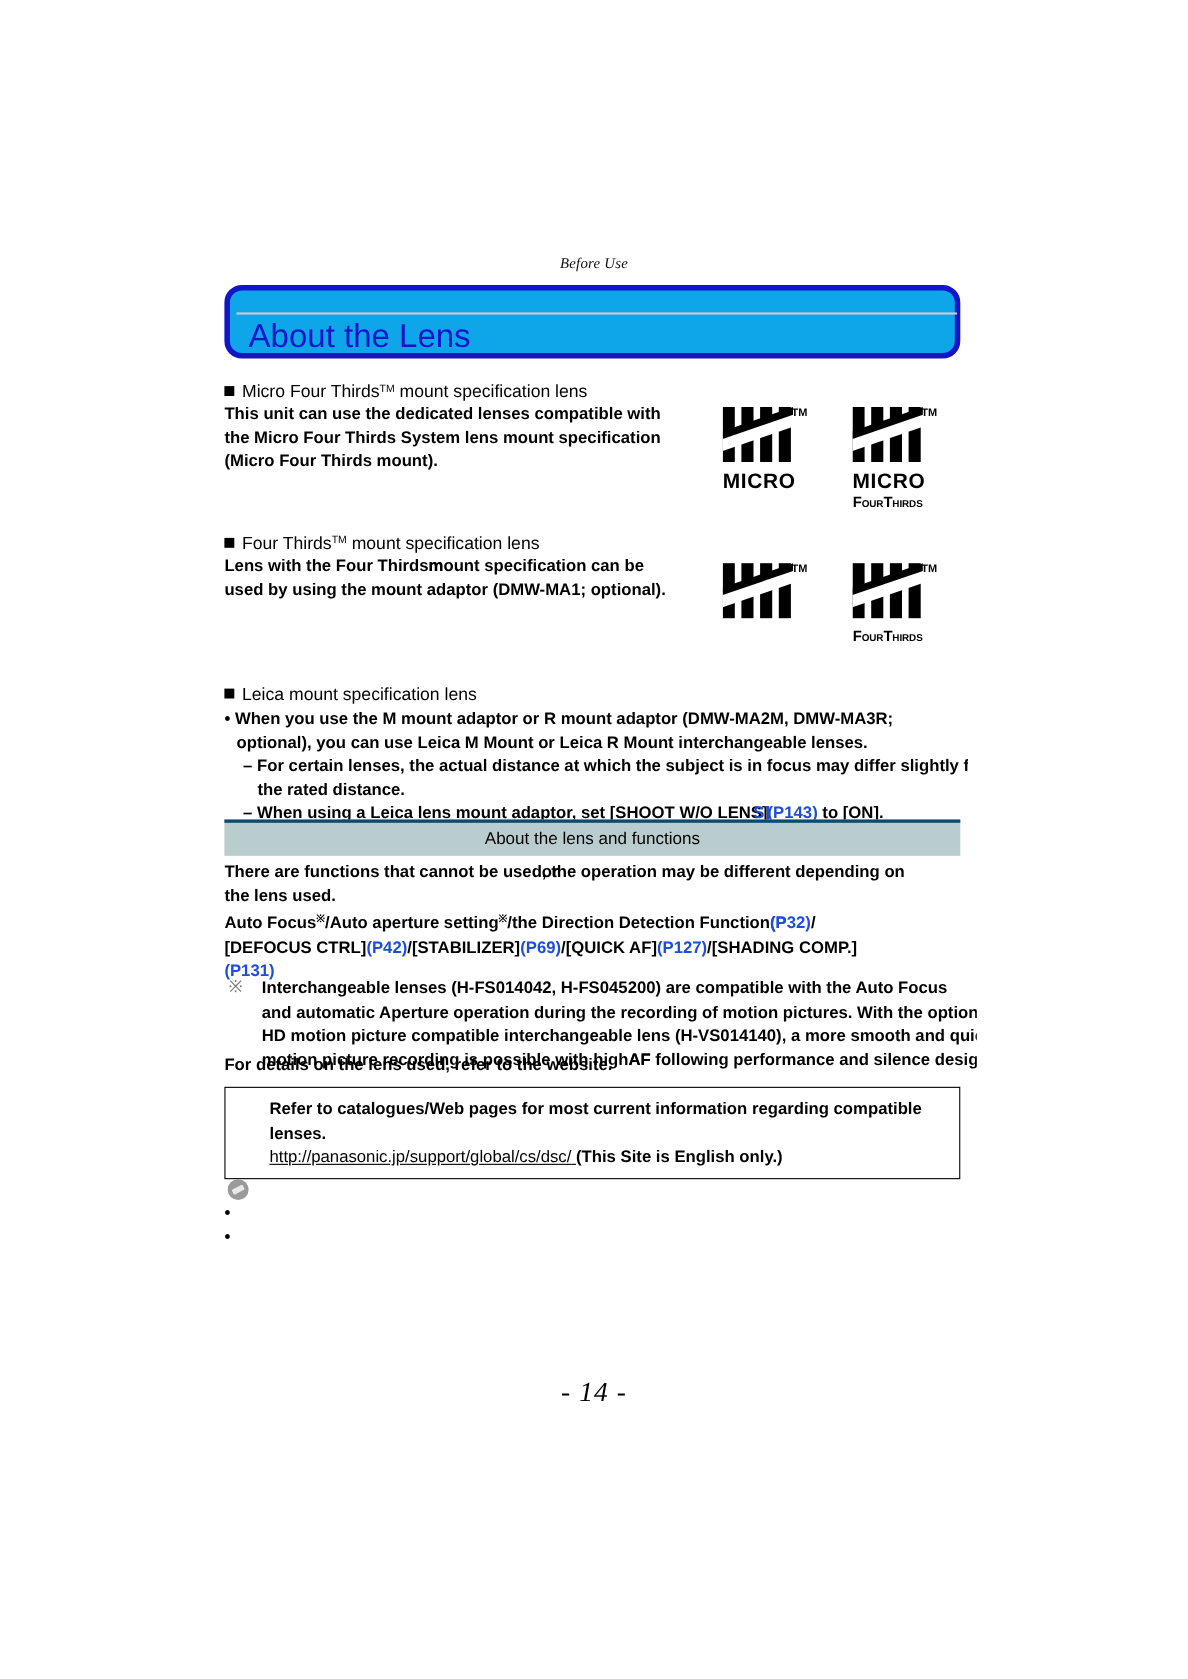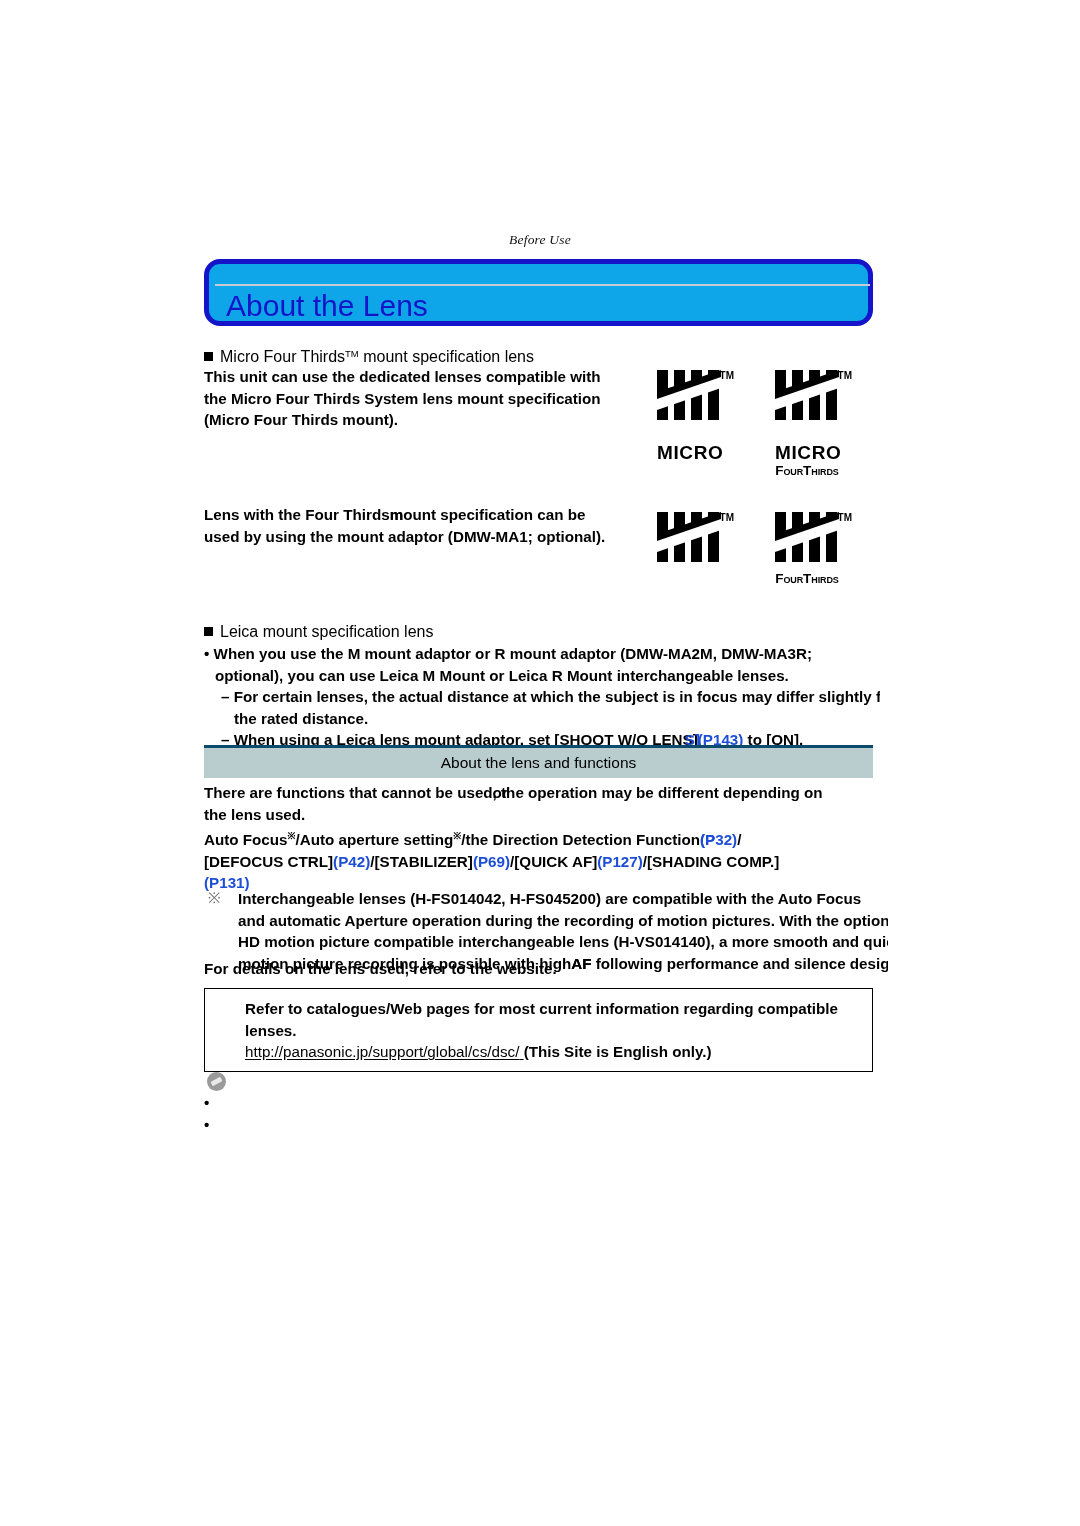--- a/index.html
+++ b/index.html
@@ -120,21 +120,21 @@
     top: 2px;
     font-size: 10px;
     font-weight: bold;
   }
   .logo .lbl1 {
     font-size: 19px;
     font-weight: bold;
     letter-spacing: .6px;
     text-align: center;
     width: 64px;
-    margin-top: 16px;
+    margin-top: 2px;
     font-family: "Liberation Sans", sans-serif;
   }
   .logo .lbl2 {
     font-size: 13.5px;
     font-weight: bold;
     text-align: center;
     width: 64px;
     letter-spacing: -.1px;
     margin-top: -1px;
     font-variant: small-caps;
@@ -262,20 +262,23 @@
         <rect x="51" y="2" width="11" height="50" fill="#000"></rect>
         <polygon points="0,30 64,8 64,20 0,42" fill="#fff"></polygon>
         <polygon points="0,24 64,2 64,9 0,31" fill="#000"></polygon>
       </svg>
       <span class="tmsup">TM</span>
     </div>
     <div class="lbl1">MICRO</div>
     <div class="lbl2">FourThirds</div>
   </div>
 
+  <div class="blk sq-head" style="left:204px; top:481px;">
+    <span class="sq"></span><span>Four Thirds</span><span class="tm">TM</span><span> mount specification lens</span>
+  </div>
 
   <div class="blk bold" style="left:204px; top:504px; width:470px;">
     <div><span>Lens with the Four Thirds</span><span class="ovl">m</span><span>mount specification can be</span></div>
     <div>used by using the mount adaptor (DMW-MA1; optional).</div>
   </div>
 
   <div class="logo" style="left:657px; top:510px;">
     <div class="mark">
       <svg width="64" height="58" viewBox="0 0 64 58" aria-hidden="true">
         <rect x="0" y="2" width="11" height="50" fill="#000"></rect>
@@ -356,14 +359,15 @@
     <span class="note-label"></span>
   </div>
 
   <div class="blk bold clip-right" style="left:204px; top:1092px; width:676px;">
     <div class="bullet-line">•&nbsp;<span></span></div>
     <div class="bullet-line">•&nbsp;<span></span></div>
     <div style="padding-left:11px;"><span></span><span class="ovl"></span><span></span><span></span></div>
     <div style="padding-left:11px;"></div>
   </div>
 
+  <div class="folio">- 14 -</div>
 
 </div>
 
 </body></html>

